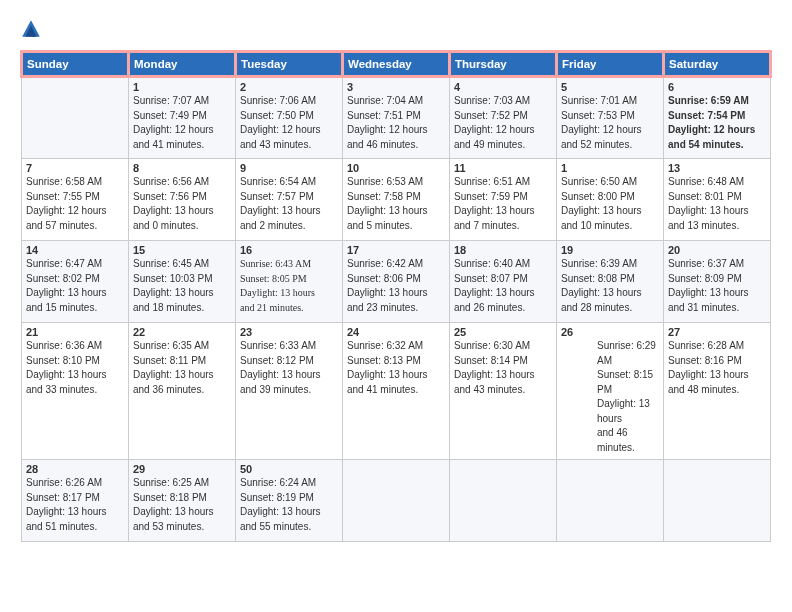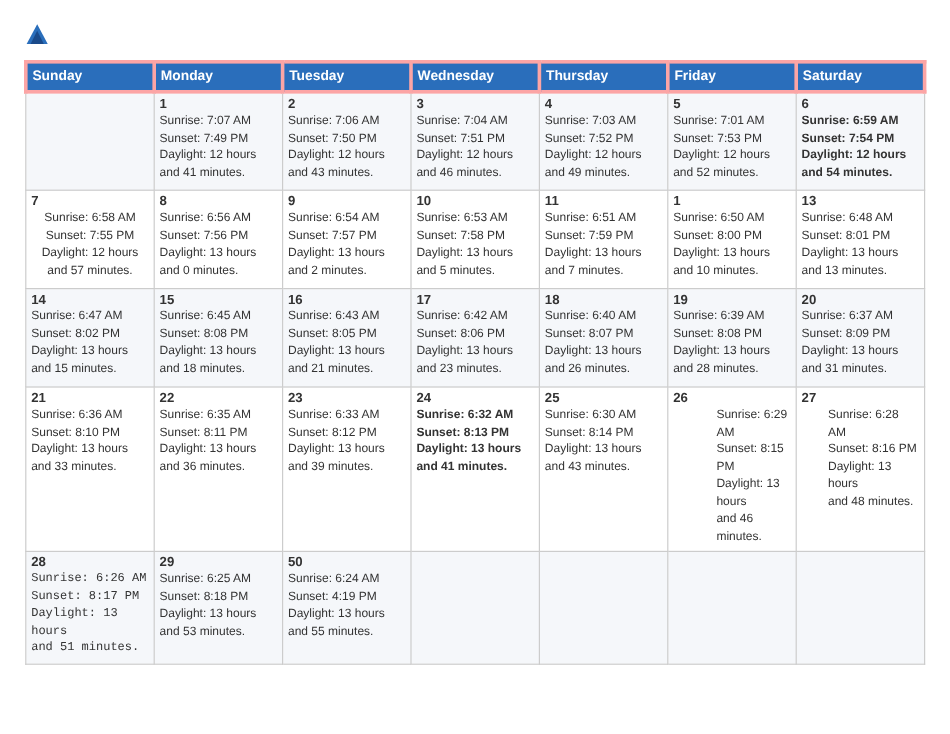--- a/index.html
+++ b/index.html
@@ -167,21 +167,21 @@
             <span class="day-number">6</span>
             <div class="day-info" style="white-space: pre-line; font-weight: bold;">Sunrise: 6:59 AM
 Sunset: 7:54 PM
 Daylight: 12 hours
 and 54 minutes.</div>
           </td>
         </tr>
         <tr>
           <td>
             <span class="day-number">7</span>
-            <div class="day-info" style="white-space: pre-line; text-align: center;">Sunrise: 6:58 AM
+            <div class="day-info" style="white-space: pre-line;">Sunrise: 6:58 AM
 Sunset: 7:55 PM
 Daylight: 12 hours
 and 57 minutes.</div>
           </td>
           <td>
             <span class="day-number">8</span>
             <div class="day-info" style="white-space: pre-line;">Sunrise: 6:56 AM
 Sunset: 7:56 PM
 Daylight: 13 hours
 and 0 minutes.</div>
@@ -226,27 +226,27 @@
           <td>
             <span class="day-number">14</span>
             <div class="day-info" style="white-space: pre-line;">Sunrise: 6:47 AM
 Sunset: 8:02 PM
 Daylight: 13 hours
 and 15 minutes.</div>
           </td>
           <td>
             <span class="day-number">15</span>
             <div class="day-info" style="white-space: pre-line;">Sunrise: 6:45 AM
-Sunset: 8:08 PM
+Sunset: 10:03 PM
 Daylight: 13 hours
 and 18 minutes.</div>
           </td>
           <td>
             <span class="day-number">16</span>
-            <div class="day-info" style="white-space: pre-line;">Sunrise: 6:43 AM
+            <div class="day-info" style="white-space: pre-line; font-family: Liberation Serif, serif;">Sunrise: 6:43 AM
 Sunset: 8:05 PM
 Daylight: 13 hours
 and 21 minutes.</div>
           </td>
           <td>
             <span class="day-number">17</span>
             <div class="day-info" style="white-space: pre-line;">Sunrise: 6:42 AM
 Sunset: 8:06 PM
 Daylight: 13 hours
 and 23 minutes.</div>
@@ -290,66 +290,66 @@
           </td>
           <td>
             <span class="day-number">23</span>
             <div class="day-info" style="white-space: pre-line;">Sunrise: 6:33 AM
 Sunset: 8:12 PM
 Daylight: 13 hours
 and 39 minutes.</div>
           </td>
           <td>
             <span class="day-number">24</span>
-            <div class="day-info" style="white-space: pre-line; font-weight: bold;">Sunrise: 6:32 AM
+            <div class="day-info" style="white-space: pre-line;">Sunrise: 6:32 AM
 Sunset: 8:13 PM
 Daylight: 13 hours
 and 41 minutes.</div>
           </td>
           <td>
             <span class="day-number">25</span>
             <div class="day-info" style="white-space: pre-line;">Sunrise: 6:30 AM
 Sunset: 8:14 PM
 Daylight: 13 hours
 and 43 minutes.</div>
           </td>
           <td>
             <span class="day-number">26</span>
             <div class="day-info" style="white-space: pre-line; margin-left: 36px;">Sunrise: 6:29 AM
 Sunset: 8:15 PM
 Daylight: 13 hours
 and 46 minutes.</div>
           </td>
           <td>
             <span class="day-number">27</span>
-            <div class="day-info" style="white-space: pre-line; margin-left: 22px;">Sunrise: 6:28 AM
+            <div class="day-info" style="white-space: pre-line;">Sunrise: 6:28 AM
 Sunset: 8:16 PM
 Daylight: 13 hours
 and 48 minutes.</div>
           </td>
         </tr>
         <tr>
           <td>
             <span class="day-number">28</span>
-            <div class="day-info" style="white-space: pre-line; font-family: Liberation Mono, monospace;">Sunrise: 6:26 AM
+            <div class="day-info" style="white-space: pre-line;">Sunrise: 6:26 AM
 Sunset: 8:17 PM
 Daylight: 13 hours
 and 51 minutes.</div>
           </td>
           <td>
             <span class="day-number">29</span>
             <div class="day-info" style="white-space: pre-line;">Sunrise: 6:25 AM
 Sunset: 8:18 PM
 Daylight: 13 hours
 and 53 minutes.</div>
           </td>
           <td>
             <span class="day-number">50</span>
             <div class="day-info" style="white-space: pre-line;">Sunrise: 6:24 AM
-Sunset: 4:19 PM
+Sunset: 8:19 PM
 Daylight: 13 hours
 and 55 minutes.</div>
           </td>
           <td></td>
           <td></td>
           <td></td>
           <td></td>
         </tr>
       </tbody>
   </table>

